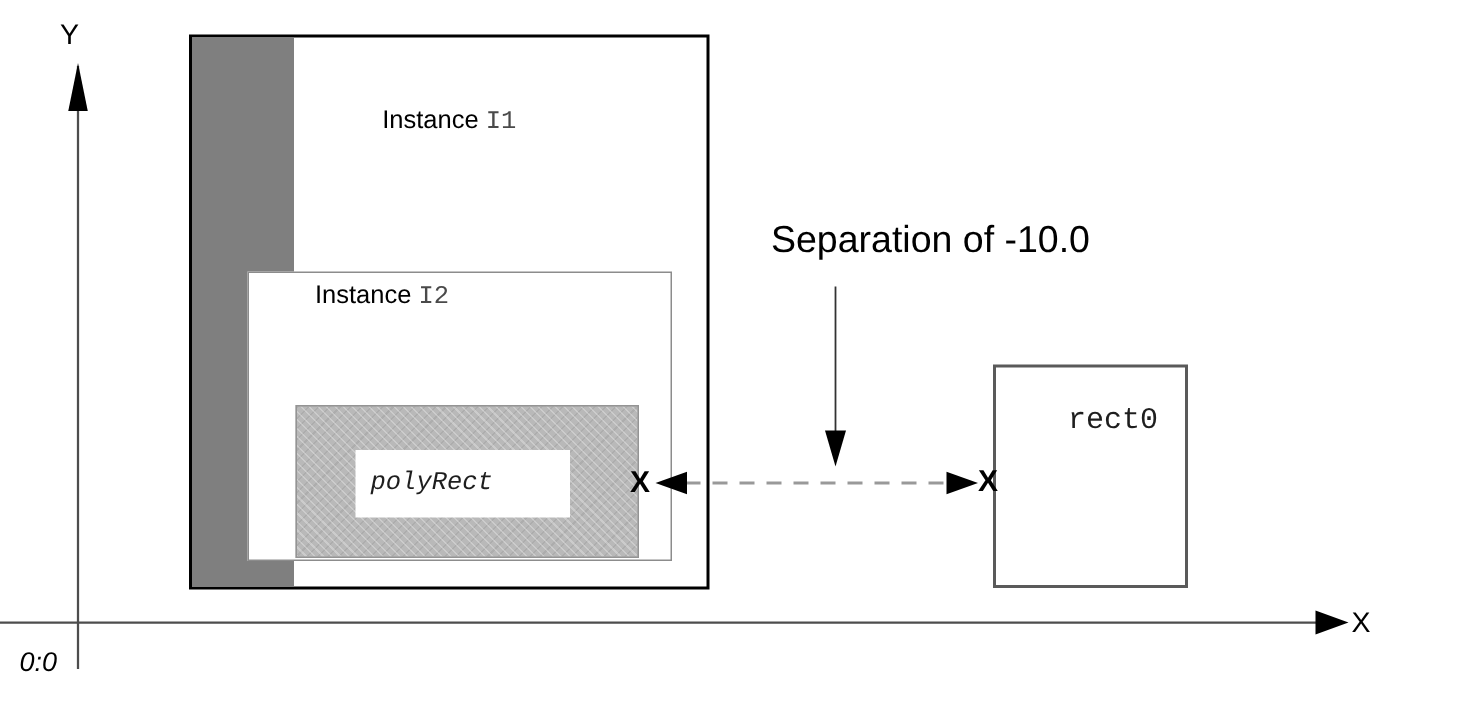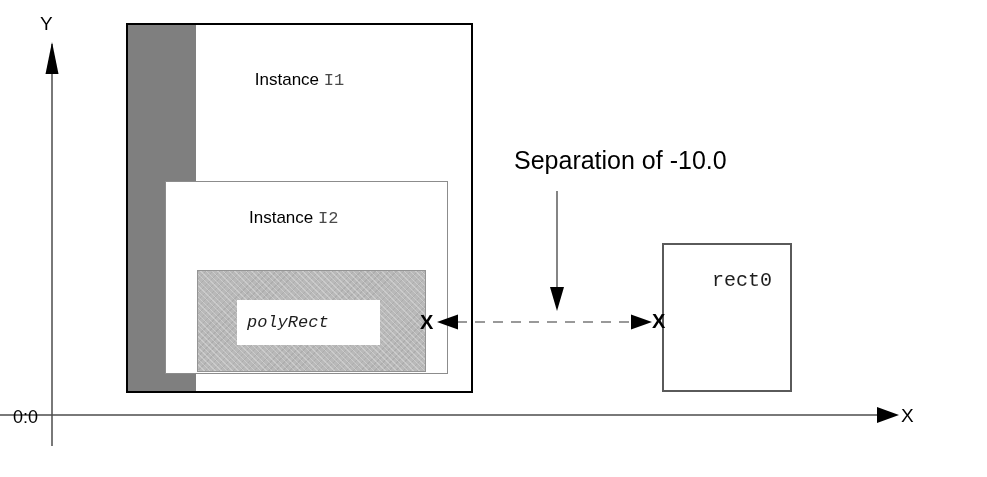--- a/index.html
+++ b/index.html
@@ -26,27 +26,27 @@
   }
   #polyrect-label-box { left:237px; top:300px; width:143px; height:45px; background:#ffffff; }
   #rect0-box { left:662px; top:243px; width:130px; height:149px; background:#ffffff; border:2px solid #5a5a5a; }
 
   
   .label  { position:absolute; line-height:1; color:#000000; white-space:nowrap; }
   .sans17 { font-size:17px; }
   .code   { font-family:"Liberation Mono", monospace; color:#4a4a4a; }
   .code-black { font-family:"Liberation Mono", monospace; color:#1e1e1e; }
   #i1-title { left:126px; top:37px; width:347px; text-align:center;margin-top:34px; }
-  #i2-title { left:210px; top:209px;margin-left:39px; }
+  #i2-title { left:210px; top:188px; }
   #polyrect-title { left:247px; top:314px; font-size:17px;font-style:italic; }
   #rect0-title { left:688px; top:271px; font-size:20px;margin-left:24px; }
   #sep-label { left:514px; top:148px; font-size:25px; }
   #y-axis-label { left:40px;  top:14px;  font-size:19px; }
   #x-axis-label { left:901px; top:406px; font-size:19px; }
-  #origin-label { left:13px;  top:408px; font-size:18px; }
+  #origin-label { left:13px;  top:432px; font-size:18px;font-style:italic; }
   .marker-x { position:absolute; line-height:1; font-size:20px; font-weight:800; color:#000000; }
   #marker-left  { left:420px; top:312px; }
   #marker-right { left:652px; top:311px; }
 
   
   #overlay { position:absolute; left:0; top:0; width:987px; height:477px; pointer-events:none; }
 </style>
 </head>
 <body>
 

